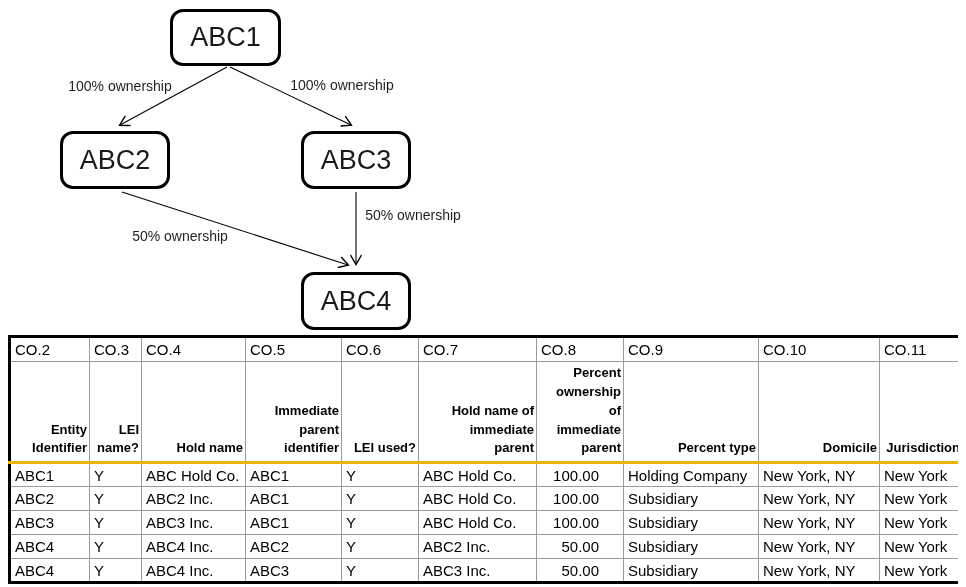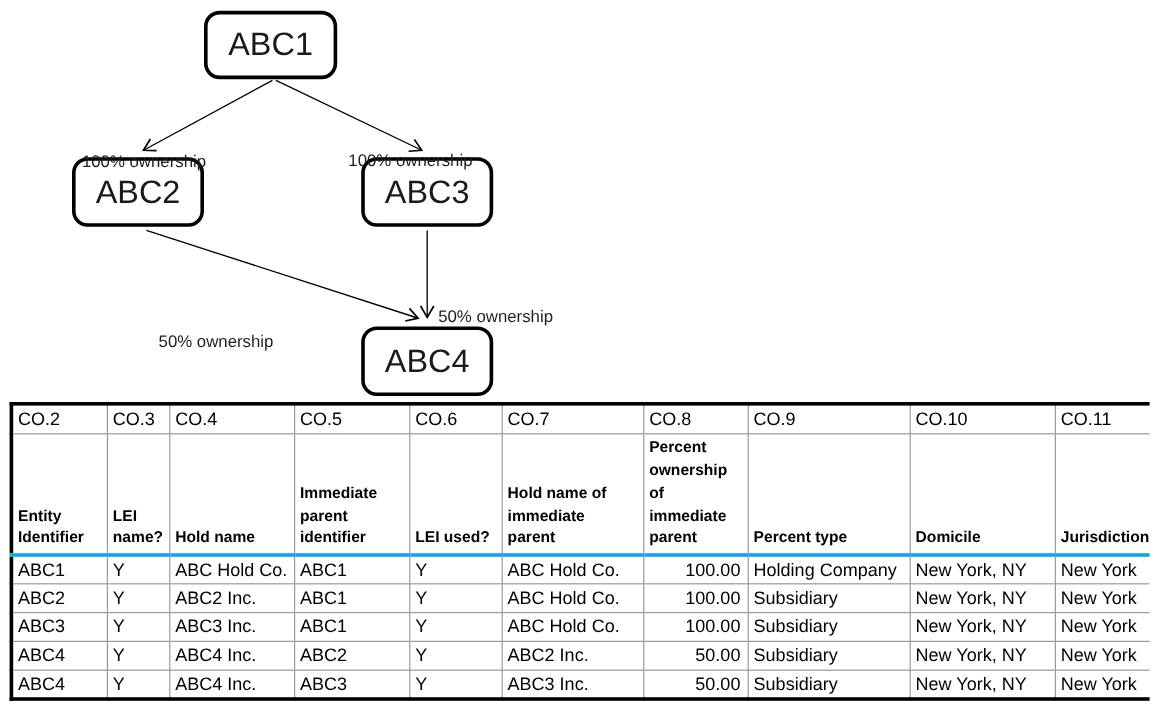--- a/index.html
+++ b/index.html
@@ -41,21 +41,20 @@
   .node-abc1 { left: 170px; top: 9px;   width: 111px; height: 57px; }
   .node-abc2 { left: 60px;  top: 131px; width: 110px; height: 58px; }
   .node-abc3 { left: 301px; top: 131px; width: 110px; height: 58px; }
   .node-abc4 { left: 301px; top: 272px; width: 110px; height: 58px; }
   .edge-label {
     position: absolute;
     transform: translate(-50%, -50%);
     font-size: 14px;
     color: #1f1f1f;
     white-space: nowrap;
-    margin-top: 48px;
   }
   .lbl-1 { left: 120px; top: 86px; }
   .lbl-2 { left: 342px; top: 85px; }
   .lbl-3 { left: 180px; top: 236px; }
   .lbl-4 { left: 413px; top: 215px; }
 
   
   .org-table {
     position: absolute;
     left: 8px; top: 335px;
@@ -80,31 +79,31 @@
   }
   .org-table .row-desc th {
     font-size: 13px;
     font-weight: bold;
     vertical-align: bottom;
     padding: 2px 2px 3px 4px;
     height: 100px;
     line-height: 1.45;
     white-space: pre-line;
   }
-  .org-table .row-desc th { border-bottom: 3px solid #0ea5e9; }
+  .org-table .row-desc th { border-bottom: 3px solid #eab308; text-align: right; }
   .org-table tbody td {
     font-size: 15px;
     vertical-align: middle;
     padding: 1px 3px 1px 4px;
     height: 24px;
     white-space: nowrap;
   }
   .org-table td.num {
     text-align: right;
-    padding-right: 6px;
+    padding-right: 24px;
     margin-left: 20px;
   }
   col.c0 { width: 80px; }
   col.c1 { width: 52px; }
   col.c2 { width: 104px; }
   col.c3 { width: 96px; }
   col.c4 { width: 77px; }
   col.c5 { width: 118px; }
   col.c6 { width: 87px; }
   col.c7 { width: 135px; }

